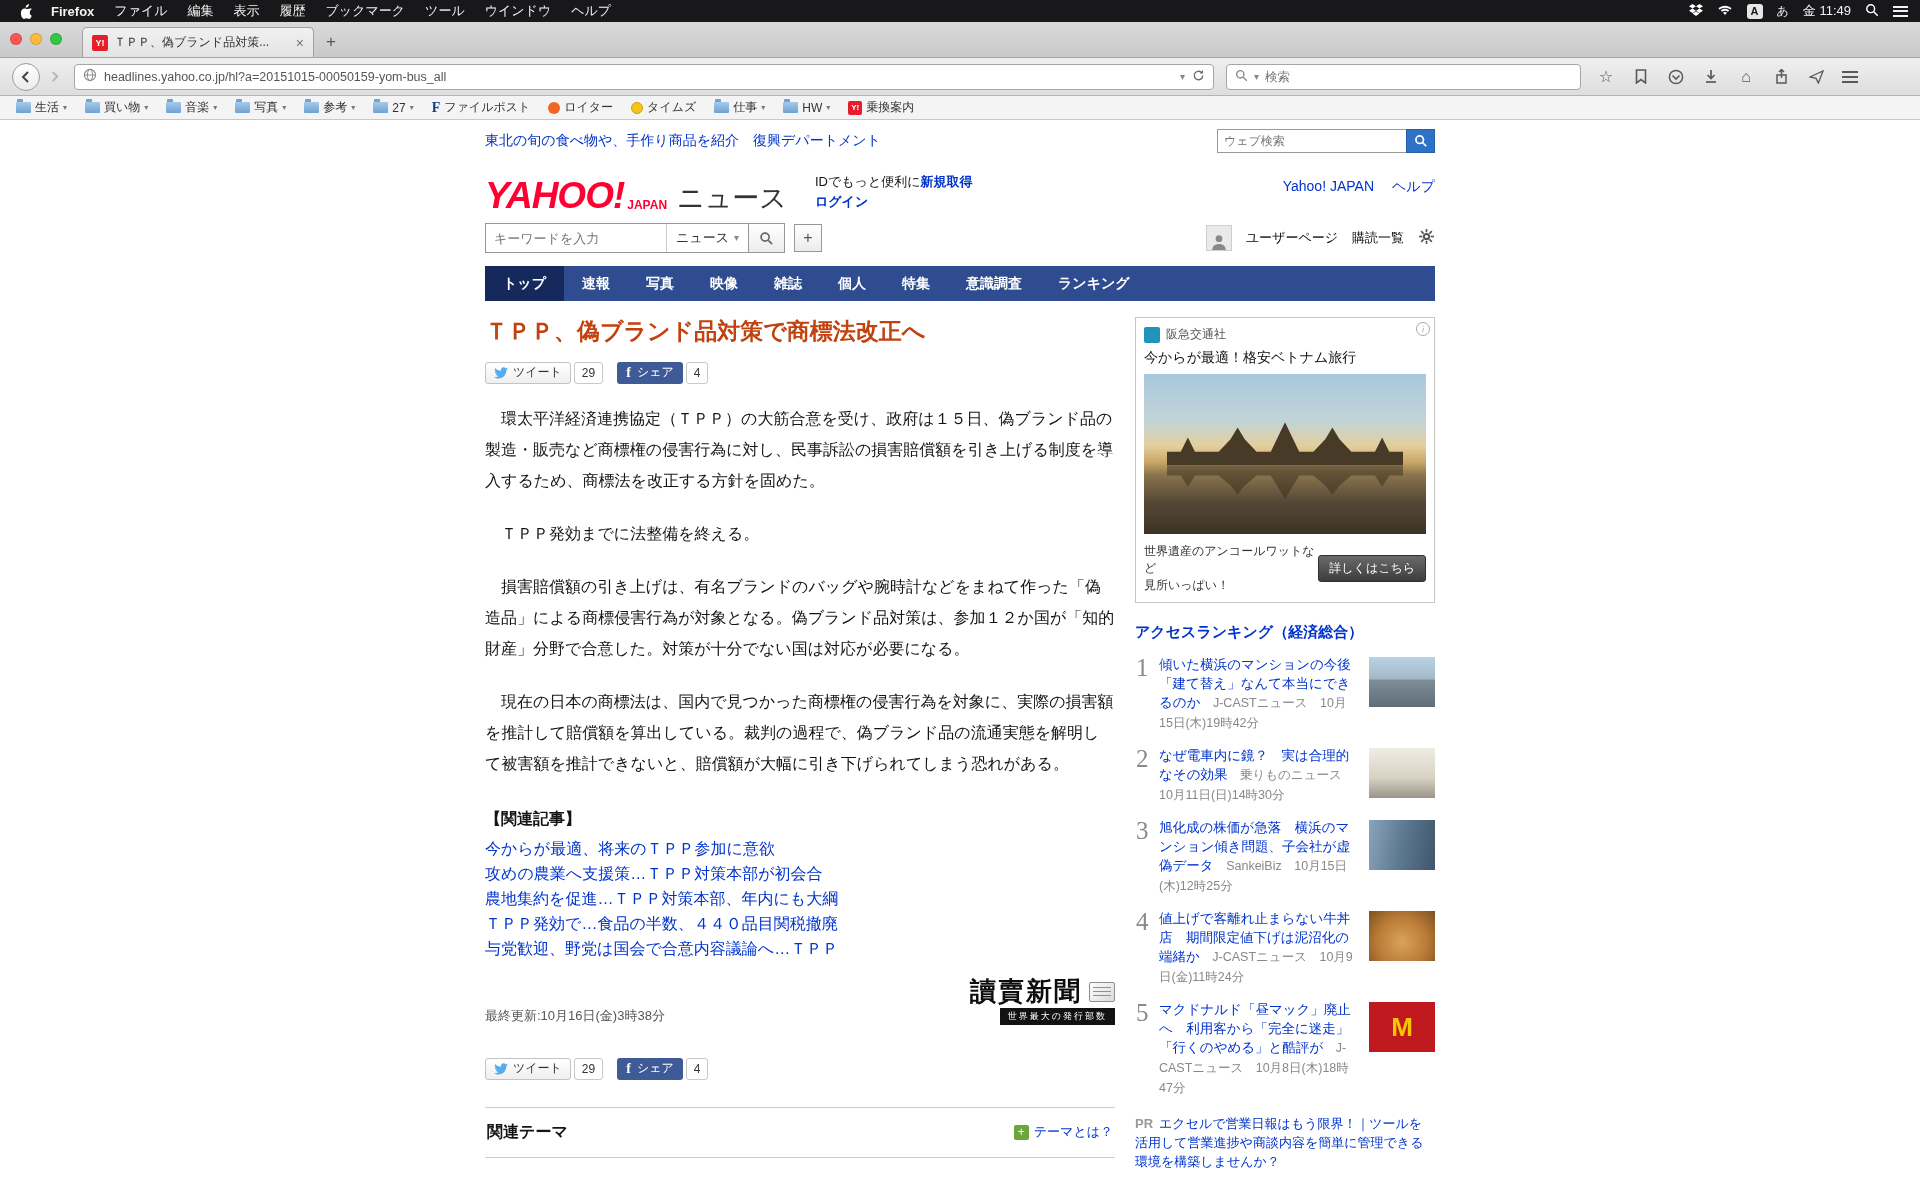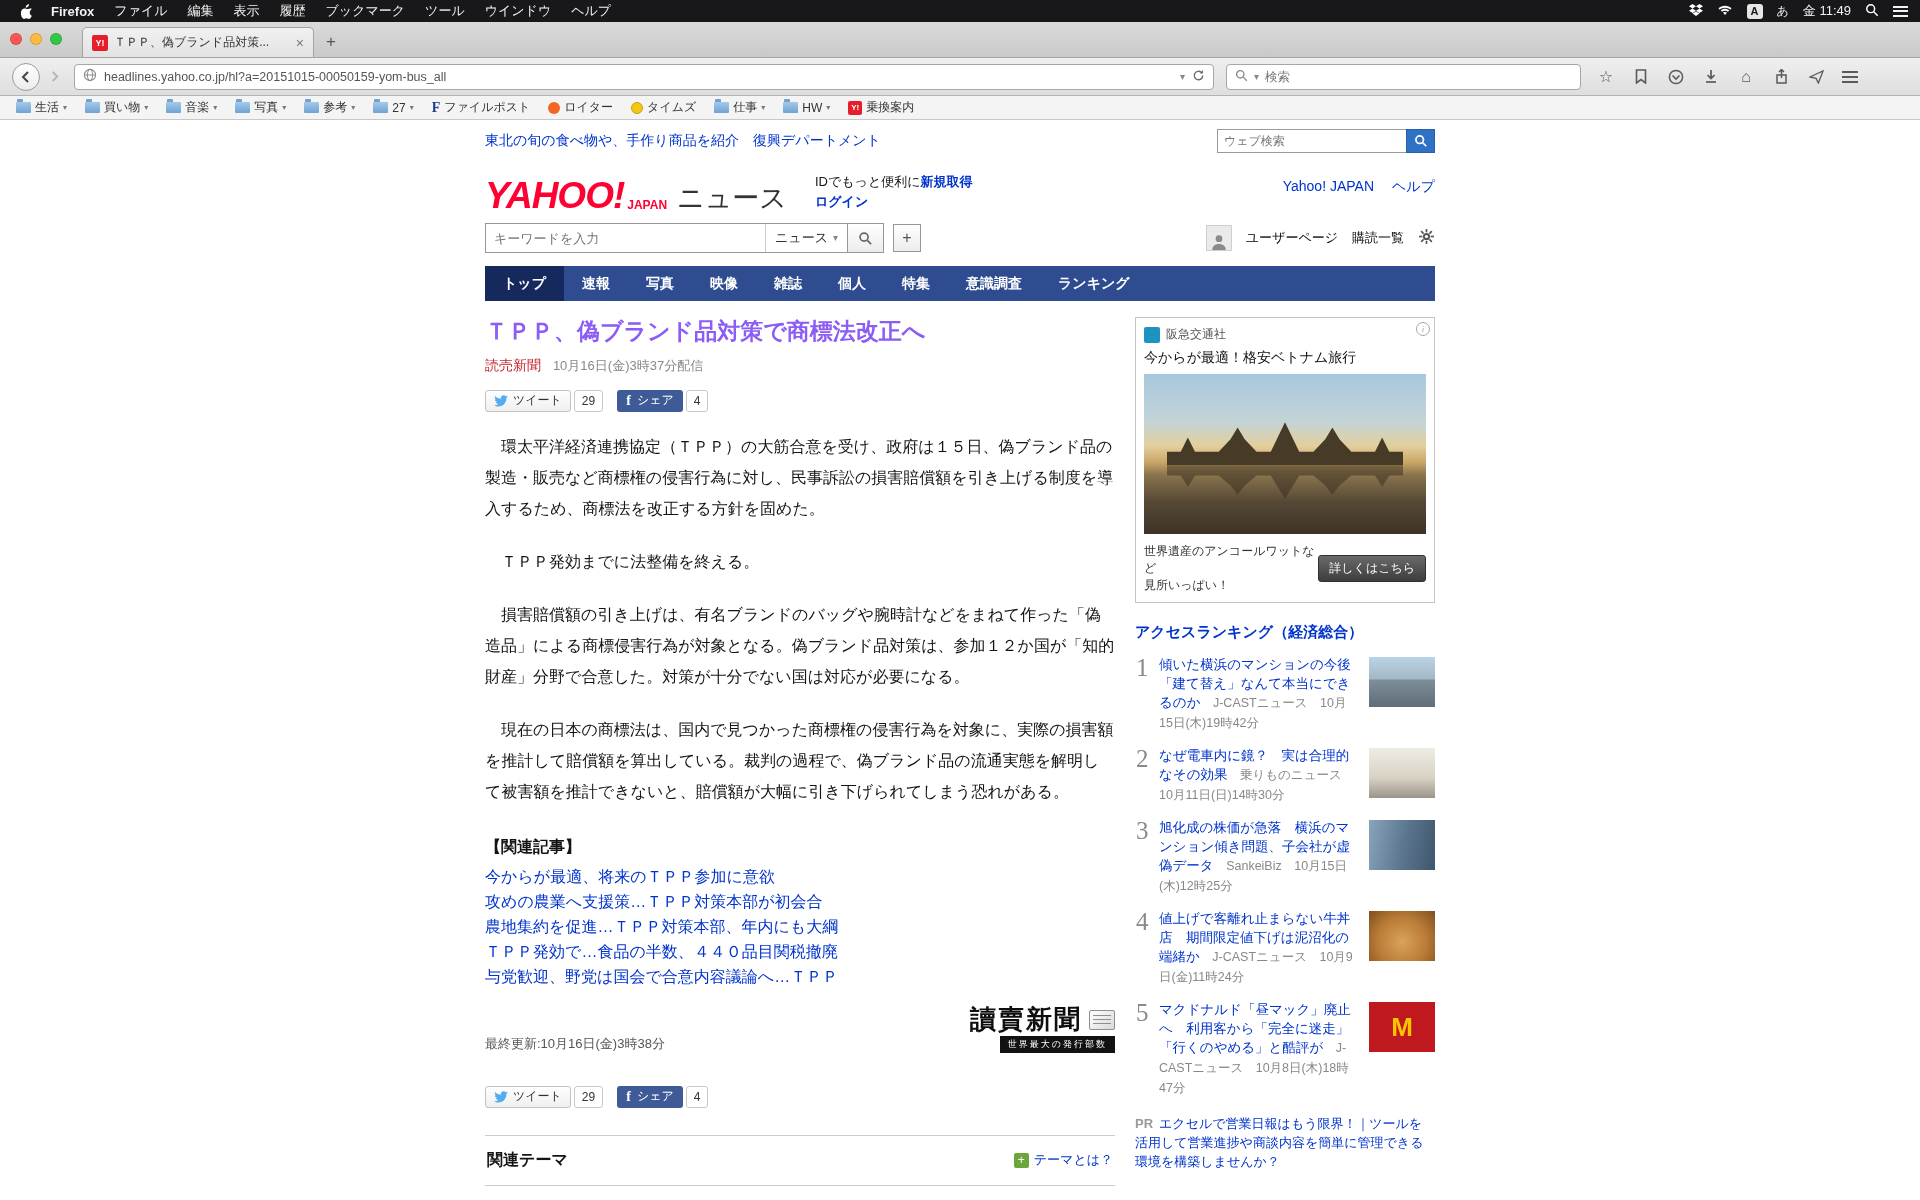--- a/index.html
+++ b/index.html
@@ -68,21 +68,21 @@
 .ylogo{display:flex;align-items:flex-end;gap:3px}
 .yh{color:#ff0033;font-style:italic;font-weight:bold;font-size:37px;line-height:.9;letter-spacing:-1px}
 .jp{color:#ff0033;font-weight:bold;font-size:12px;line-height:1;margin-bottom:1px}
 .service{font-size:27px;color:#333;margin-left:10px;line-height:1}
 .idblock{margin-left:28px;font-size:13px;line-height:1.55;margin-bottom:0}
 .idblock .lnk{color:#0033cc;font-weight:bold}
 .hdr-links{position:absolute;right:0;bottom:16px;font-size:14px;display:flex;gap:18px}
 .hdr-links a{color:#0033cc}
 
 .srow{display:flex;align-items:center;margin-top:10px;height:32px}
-.sbox{display:flex;align-items:center;width:363px;height:30px;border:1px solid #979797;background:#fff}
+.sbox{display:flex;align-items:center;width:264px;height:30px;border:1px solid #979797;background:#fff}
 .sbox input{flex:1;min-width:0;border:none;outline:none;padding:0 8px;font-size:13px;font-family:inherit;color:#555}
 .scope{display:flex;align-items:center;gap:5px;padding:0 9px;border-left:1px solid #ccc;font-size:13px;color:#333;height:100%}
 .sbtn{width:36px;height:30px;border:1px solid #979797;border-left:none;background:linear-gradient(#fff,#ececec);display:flex;align-items:center;justify-content:center}
 .plusbtn{width:28px;height:28px;border:1px solid #979797;background:linear-gradient(#fff,#ececec);margin-left:9px;display:flex;align-items:center;justify-content:center;color:#555;font-size:16px}
 .sr-right{margin-left:auto;display:flex;align-items:center;gap:14px;font-size:13px;color:#333}
 .personbox{width:26px;height:26px;background:#eaeaea;border:1px solid #cfcfcf;display:flex;align-items:flex-end;justify-content:center;overflow:hidden}
 .sr-right a{color:#000000}
 
 .mainnav{display:flex;margin-top:12px;background:#2e4c8f;height:35px;color:#fff;font-size:14px;font-weight:bold}
 .mn{padding:0 18px;line-height:35px;white-space:nowrap}
@@ -90,21 +90,21 @@
 .subnav{display:flex;align-items:stretch;height:34px;font-size:14px;color:#2b3a75}
 .sn{margin-right:33px;display:flex;align-items:center;border-bottom:3px solid transparent}
 .sn.active{font-weight:bold;color:#13204c;border-bottom-color:#3b5bc4}
 .archive{margin-left:auto;margin-right:2px;display:flex;align-items:center;color:#2b3a75}
 
 .cols{display:flex;gap:20px;margin-top:16px}
 .main{width:630px}
 .side{width:300px}
 
 
-.a-title{font-size:23px;font-weight:bold;color:#8b5cf6;line-height:1.3}
+.a-title{font-size:23px;font-weight:bold;color:#c2410c;line-height:1.3}
 .a-byline{margin-top:10px;font-size:14px}
 .a-src{color:#c2272d}
 .a-date{color:#888;margin-left:8px;font-size:13px}
 .social{display:flex;align-items:center;margin-top:14px;height:24px}
 .tw-btn{display:flex;align-items:center;gap:5px;height:22px;padding:0 8px;border:1px solid #c3c3c3;border-radius:3px;background:linear-gradient(#fff,#efefef);font-size:12px;color:#333}
 .count{height:22px;padding:0 7px;border:1px solid #c9c9c9;border-radius:3px;display:flex;align-items:center;font-size:12px;color:#333;background:#fff;margin-left:3px;margin-right:14px}
 .fb-btn{display:flex;align-items:center;gap:6px;height:22px;padding:0 9px;border-radius:3px;background:#3e5b98;color:#fff;font-size:12px}
 .fb-f{font-family:"Liberation Serif","DejaVu Serif",serif;font-weight:bold;font-size:14px;line-height:1}
 .a-body p{margin-top:22px;font-size:16px;line-height:31px;color:#141414}
 .a-body p:first-child{margin-top:18px}
@@ -418,24 +418,20 @@
         <span class="mn">特集</span>
         <span class="mn">意識調査</span>
         <span class="mn">ランキング</span>
       </div>
 
 
       <div class="cols">
 
         <div class="main">
           <h1 class="a-title">ＴＰＰ、偽ブランド品対策で商標法改正へ</h1>
-          <div class="a-byline">
-            <a class="a-src">読売新聞</a>
-            <span class="a-date">10月16日(金)3時37分配信</span>
-          </div>
 
           <div class="social">
             <span class="tw-btn">
               <svg width="14" height="12" viewBox="0 0 16 13">
                   <path fill="#55acee" d="M16 1.5c-.6.3-1.2.5-1.9.6.7-.4 1.2-1 1.4-1.8-.6.4-1.3.6-2.1.8C12.8.4 12 0 11.1 0 9.3 0 7.9 1.4 7.9 3.2c0 .3 0 .5.1.7C5.3 3.8 3 2.6 1.4.7 1.1 1.2 1 1.7 1 2.3c0 1.1.6 2.1 1.4 2.7-.5 0-1-.2-1.5-.4C.9 6.1 2 7.4 3.5 7.7c-.3.1-.6.1-.9.1-.2 0-.4 0-.6-.1.4 1.3 1.6 2.2 3 2.3-1.1.9-2.5 1.4-4 1.4H0c1.4.9 3.1 1.5 4.9 1.5 6 0 9.2-4.9 9.2-9.2v-.4c.7-.5 1.3-1.1 1.9-1.8z"></path>
                 </svg>
               <span>ツイート</span>
             </span>
             <span class="count">29</span>
             <span class="fb-btn">

